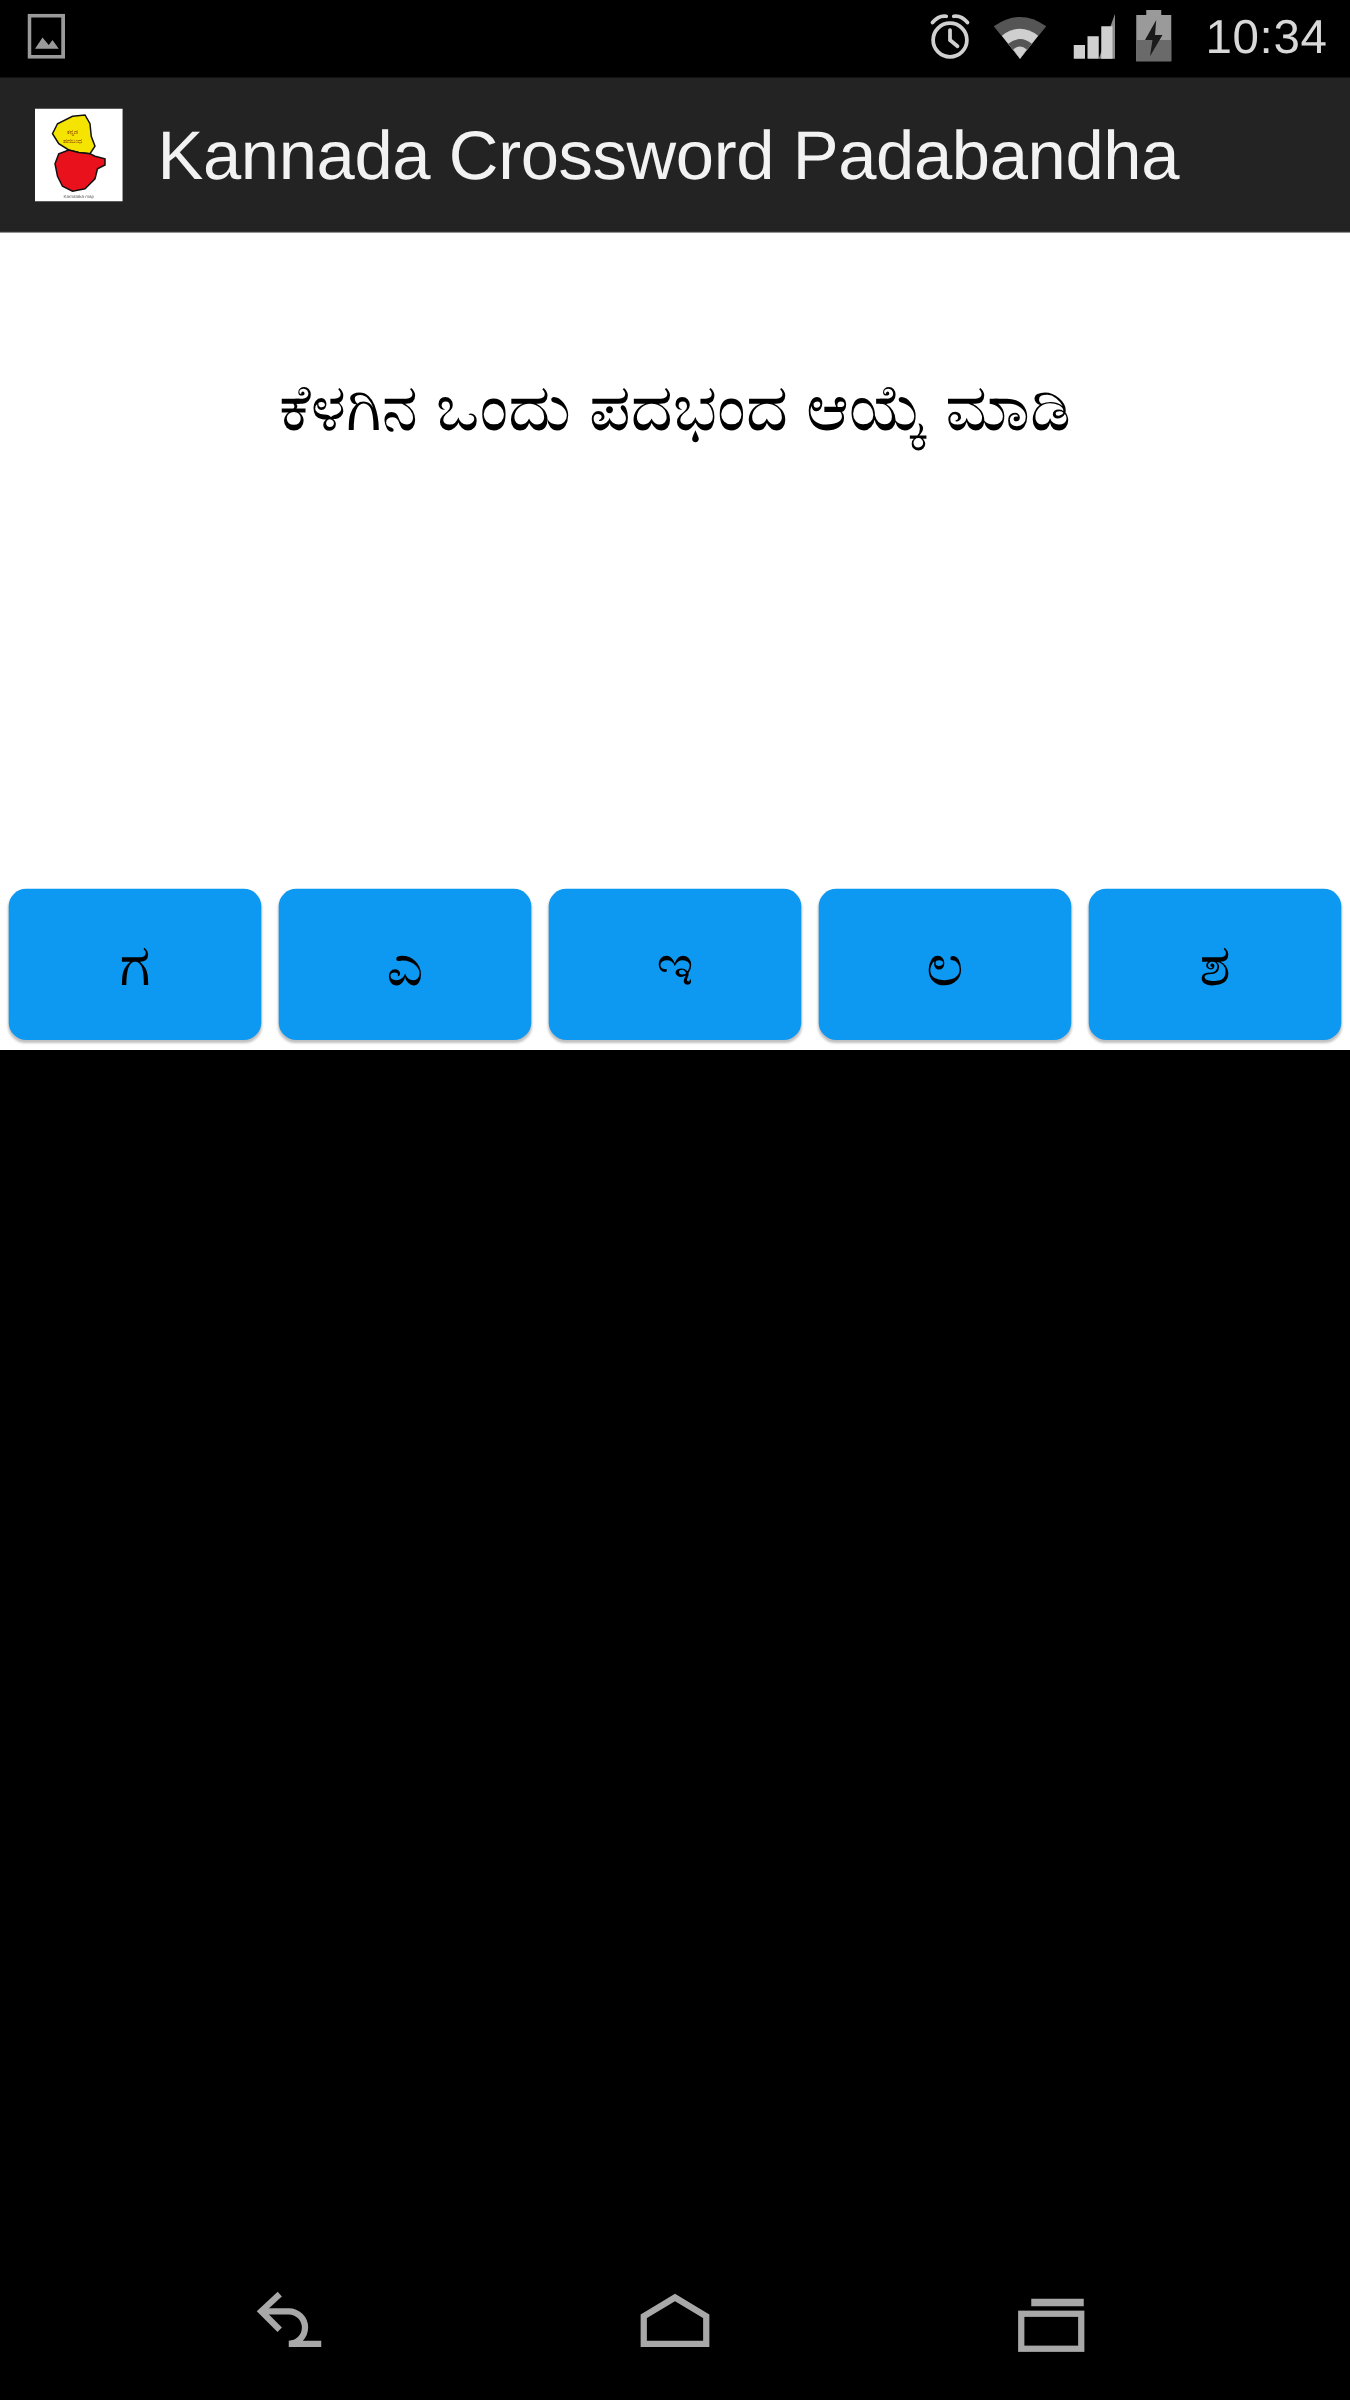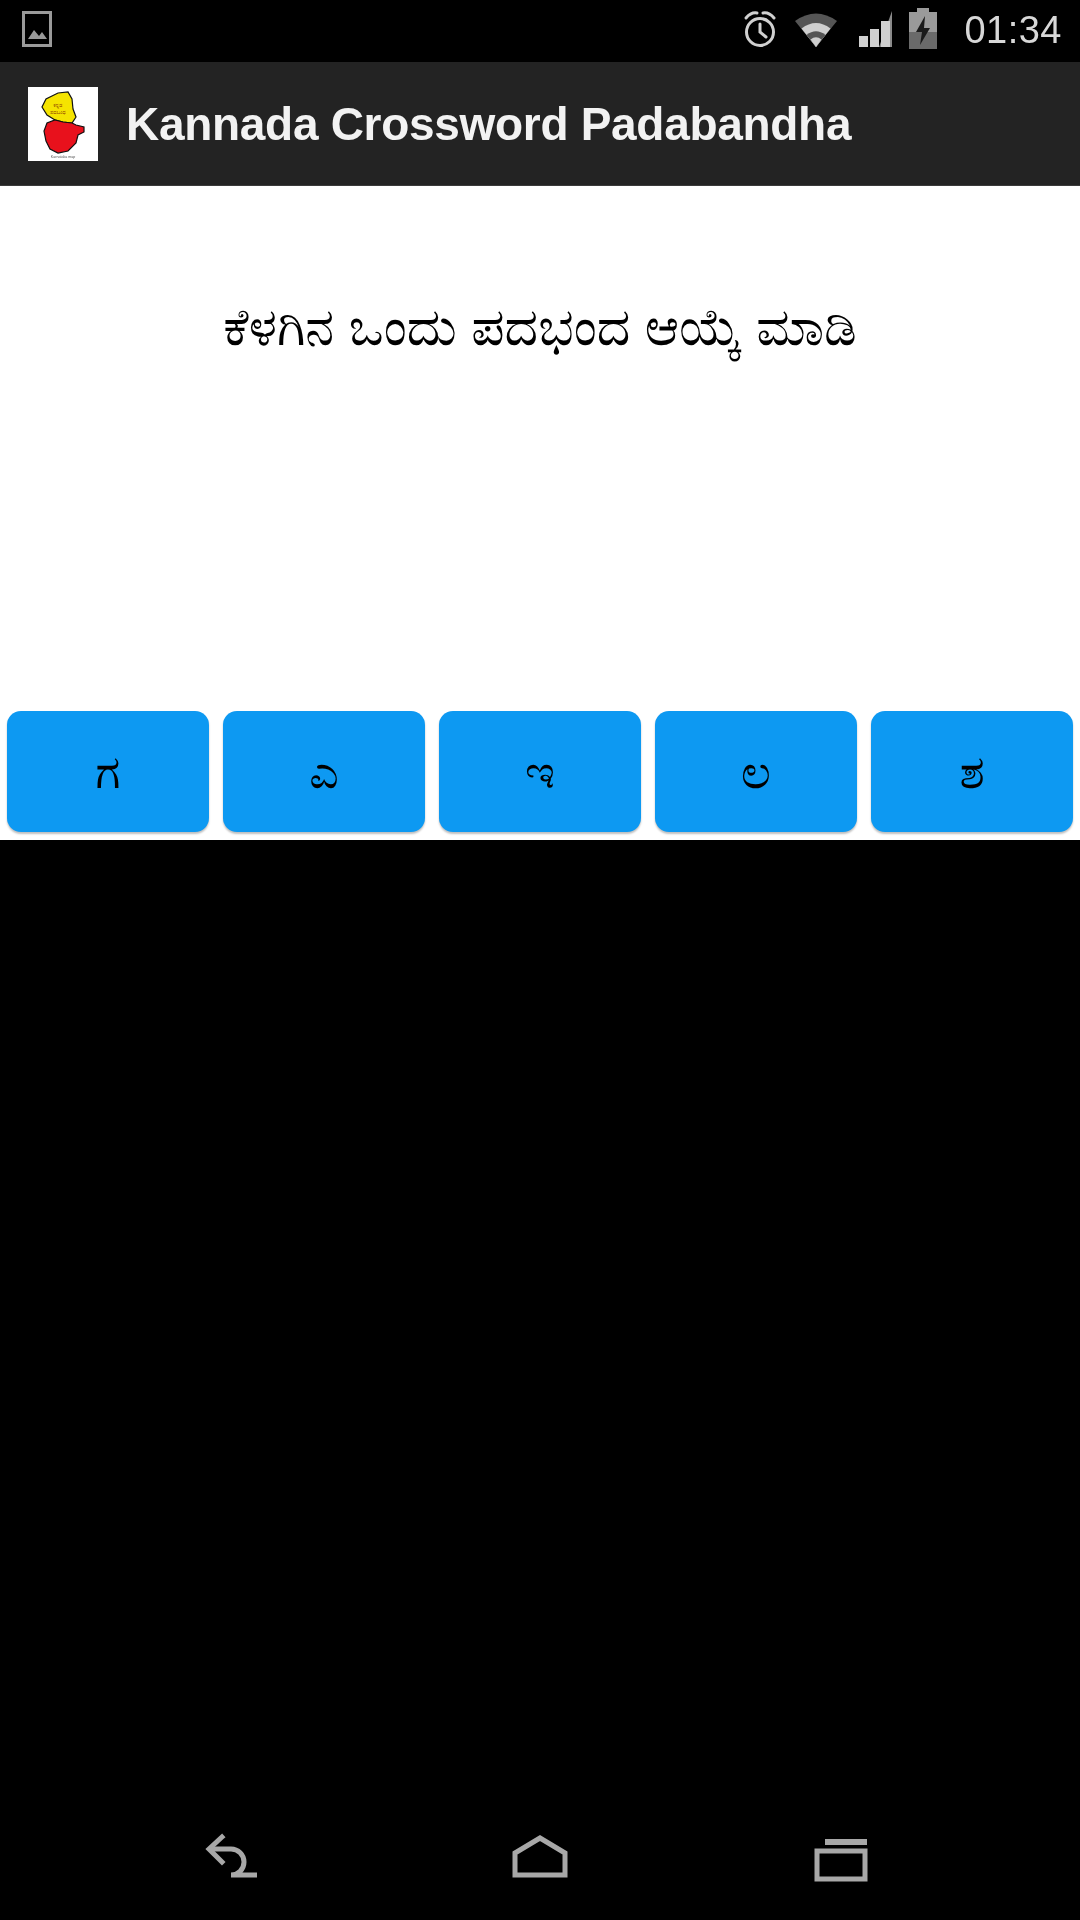--- a/index.html
+++ b/index.html
@@ -53,22 +53,22 @@
   .app-icon {
     width:70px; height:74px;
     background:#ffffff;
     position:relative;
     flex:none;
     overflow:hidden;
   }
   .app-icon svg { display:block; }
   .app-title {
     color:#f2f2f2;
-    font-size:46px;
-    font-weight:700;
+    font-size:55px;
+    font-weight:400;
     margin-left:28px;
     letter-spacing:-0.3px;
     white-space:nowrap;
   }
 
   
   .content {
     background:#ffffff;
     flex:none;
     width:100%;
@@ -187,21 +187,21 @@
         </svg>
       </span>
       <span class="sb-icon">
         <svg width="32" height="42" viewBox="0 0 32 42">
           <rect x="10" y="0" width="12" height="5" fill="#9a9a9a"></rect>
           <rect x="2" y="4" width="28" height="37" fill="#9a9a9a"></rect>
           <rect x="2" y="24" width="28" height="17" fill="#6a6a6a"></rect>
           <path d="M18 8 L9 24 L15 24 L13 37 L23 20 L17 20 Z" fill="#1a1a1a"></path>
         </svg>
       </span>
-      <span class="sb-time">01:34</span>
+      <span class="sb-time">10:34</span>
     </div>
   </div>
 
   <div class="appbar">
     <div class="app-icon">
       <svg width="70" height="74" viewBox="0 0 70 74">
         <rect x="0" y="0" width="70" height="74" fill="#ffffff"></rect>
         <path d="M30 6 L40 5 L44 12 L45 22 L48 30 L44 36 L35 35 L27 33 L19 28 L14 20 L18 12 Z" fill="#F5E400" stroke="#111111" stroke-width="1.2"></path>
         <path d="M44 36 L48 38 L56 40 L56 45 L50 48 L48 56 L40 64 L30 66 L22 62 L18 54 L16 44 L19 36 L27 33 L35 35 Z" fill="#E8111C" stroke="#111111" stroke-width="1.2"></path>
         <text x="30" y="20" font-size="5" fill="#7a2500" text-anchor="middle" font-family="'Liberation Sans',sans-serif">ಕನ್ನಡ</text>

